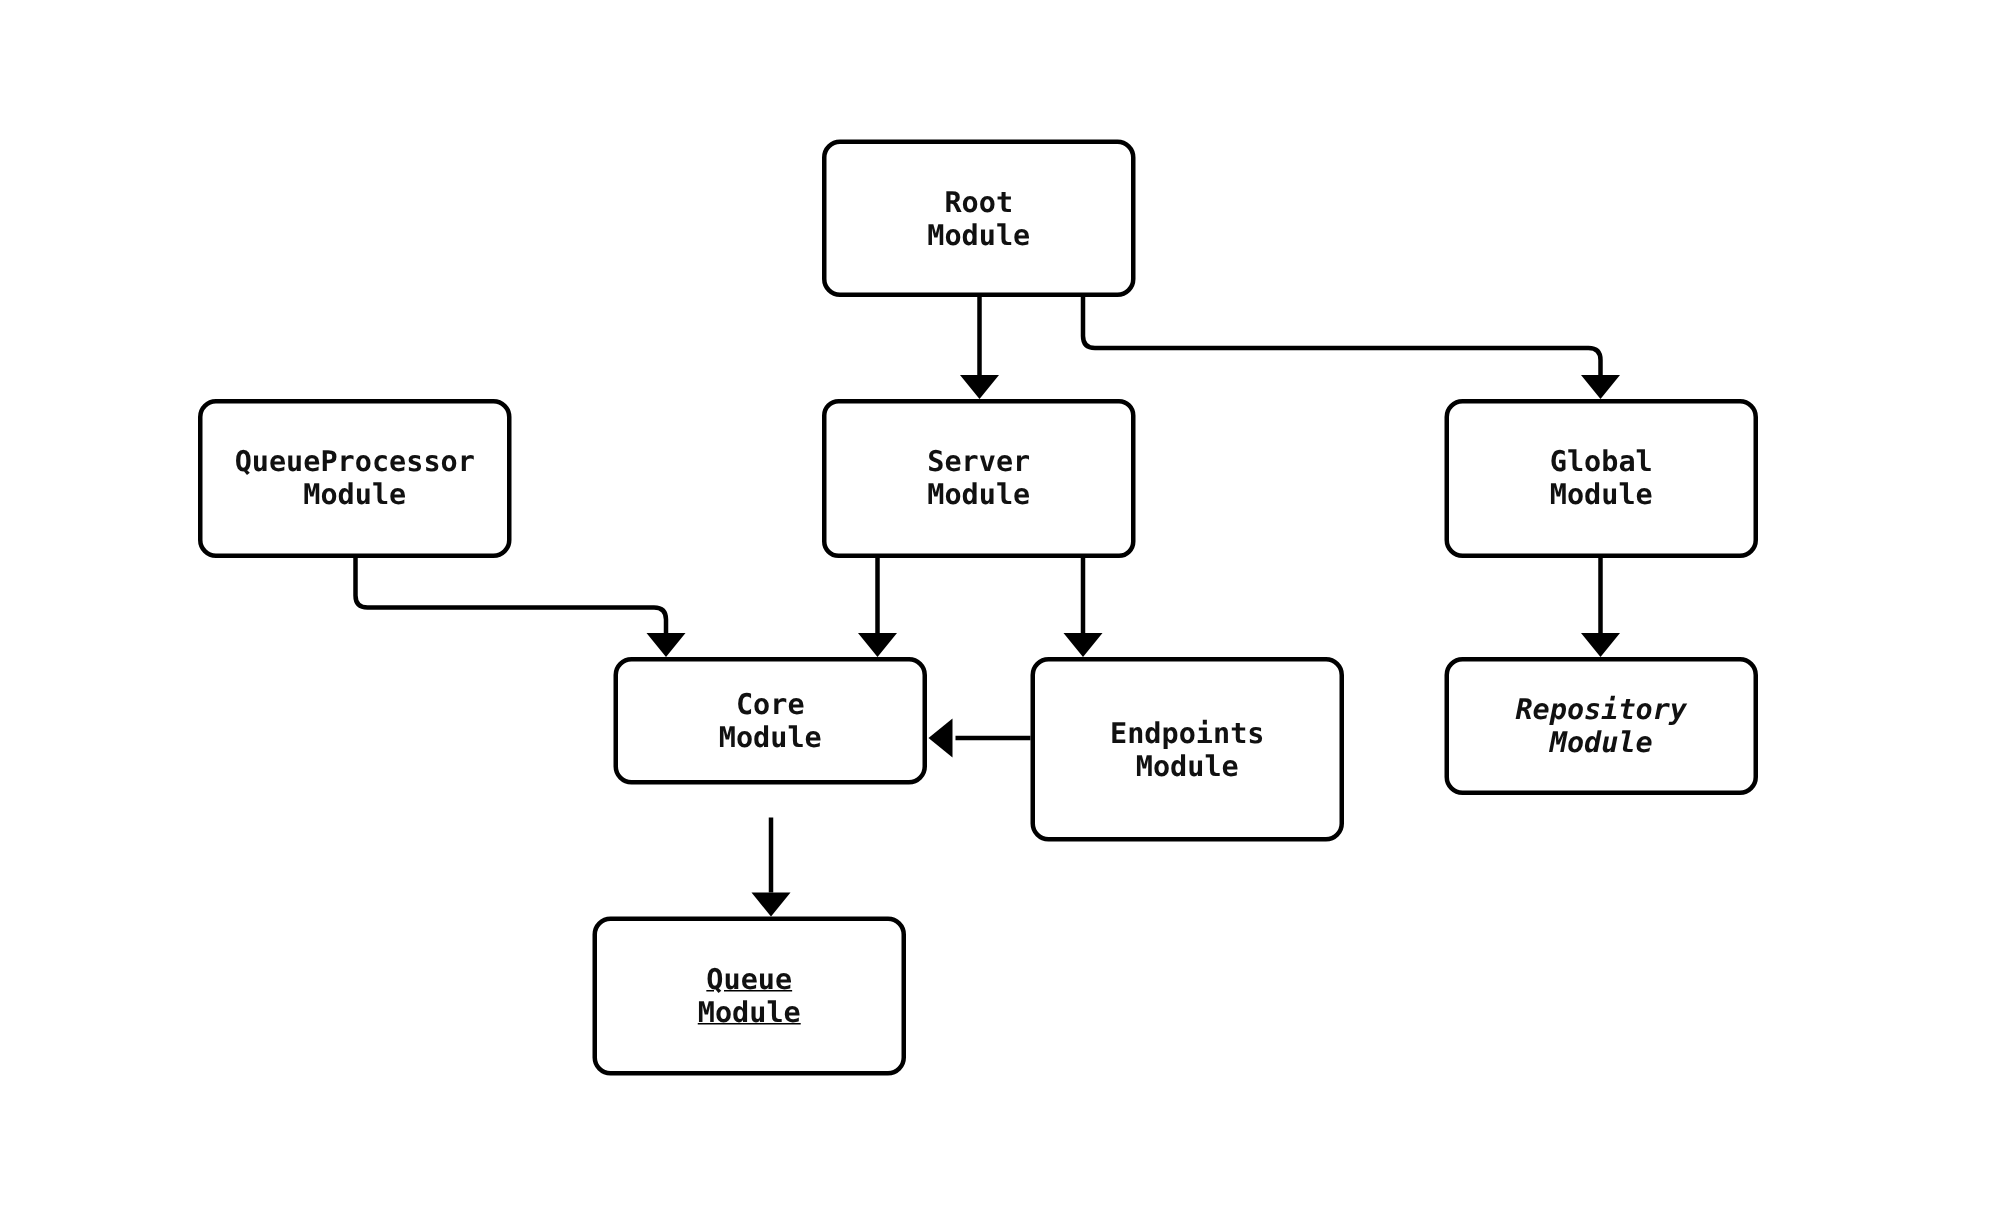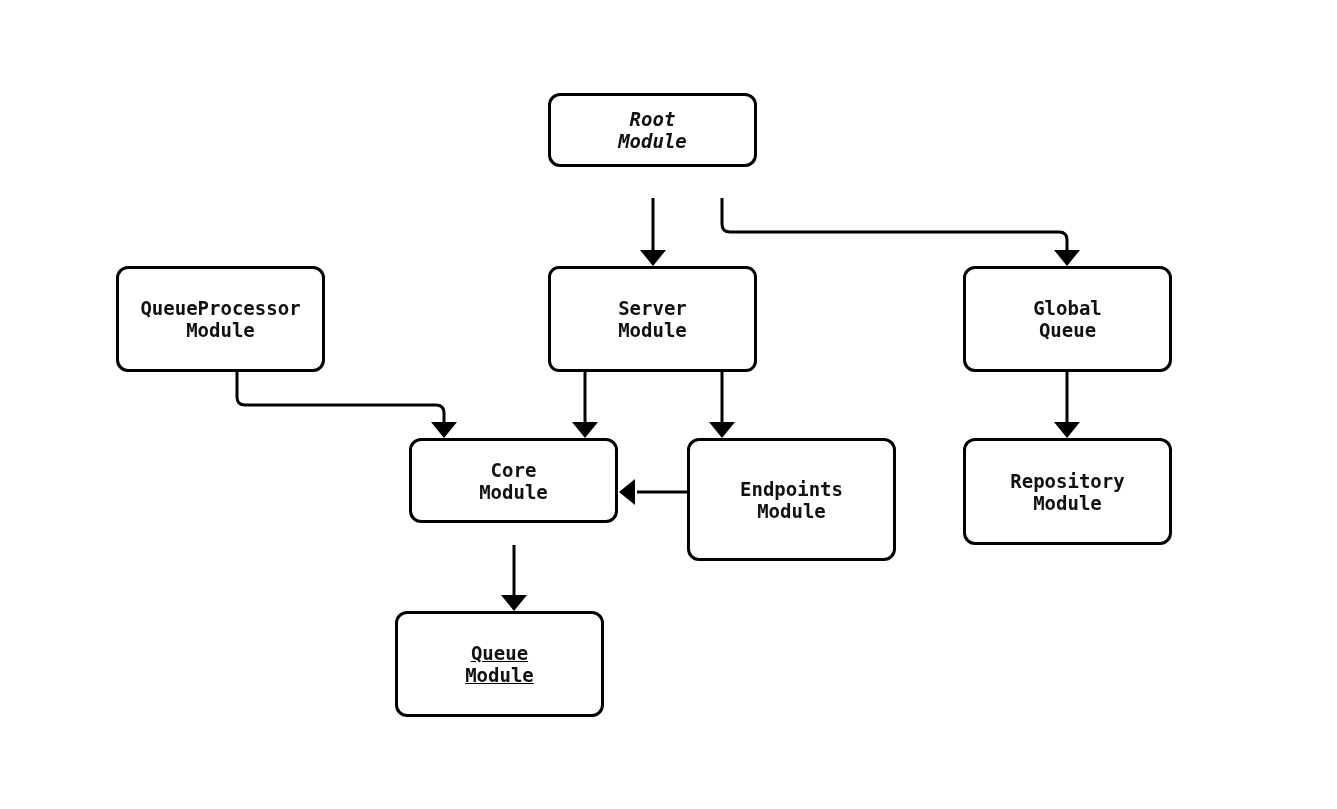--- a/index.html
+++ b/index.html
@@ -46,27 +46,27 @@
   }
   .node .label {
     white-space: pre-line;
     text-align: center;
     font-weight: bold;
     font-size: 19px;
     line-height: 22px;
     color: #111111;
   }
   
-  .pos-root          { left: 548px;  top: 93px;  height: 74px; font-style: italic; }
-  .pos-queueprocessor{ left: 116px;  top: 266px; }
+  .pos-root          { left: 548px;  top: 93px;  height: 105px; }
+  .pos-queueprocessor{ left: 132px;  top: 266px; }
   .pos-server        { left: 548px;  top: 266px; border-radius: 11px; }
   .pos-global        { left: 963px;  top: 266px; }
   .pos-core          { left: 409px;  top: 438px; height: 85px; }
   .pos-endpoints     { left: 687px;  top: 438px; height: 123px; }
-  .pos-repository    { left: 963px;  top: 438px; height: 107px; }
+  .pos-repository    { left: 963px;  top: 438px; height: 92px; font-style: italic; }
   .pos-queue         { left: 395px;  top: 611px; text-decoration: underline; }
 </style>
 </head>
 <body>
 
 <div class="canvas">
 
   <svg class="edges-layer" viewBox="0 0 1337 809" aria-hidden="true">
 
     <path d="M653 198 L653 250"></path>
@@ -104,21 +104,21 @@
 Module</span>
   </div>
 
   <div class="node pos-server">
     <span class="label">Server
 Module</span>
   </div>
 
   <div class="node pos-global">
     <span class="label">Global
-Queue</span>
+Module</span>
   </div>
 
   <div class="node pos-core">
     <span class="label">Core
 Module</span>
   </div>
 
   <div class="node pos-endpoints">
     <span class="label">Endpoints
 Module</span>

